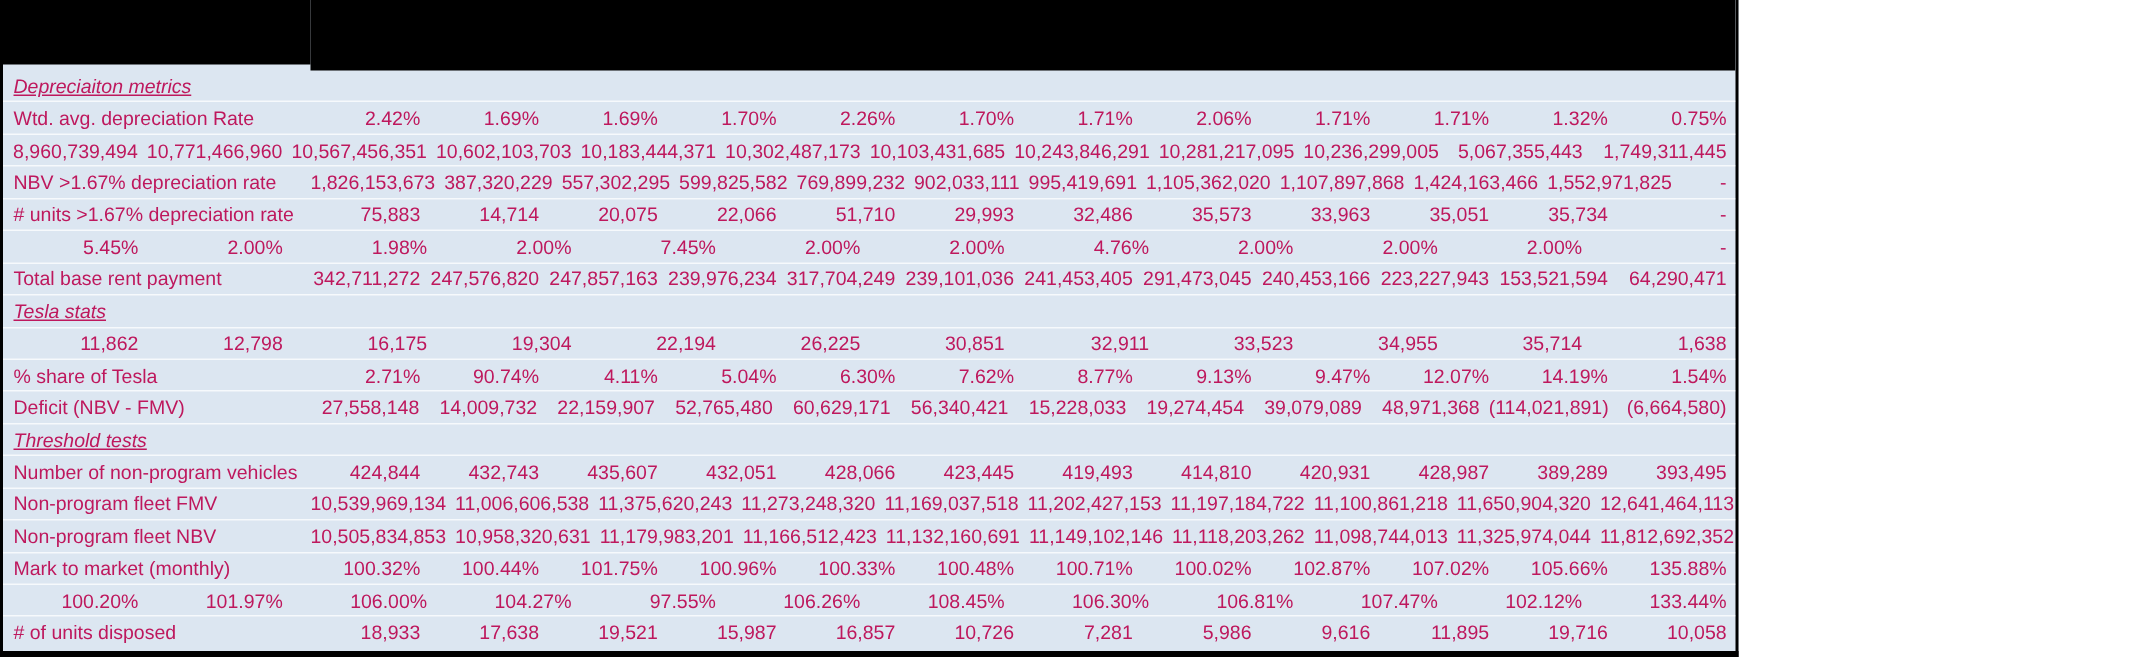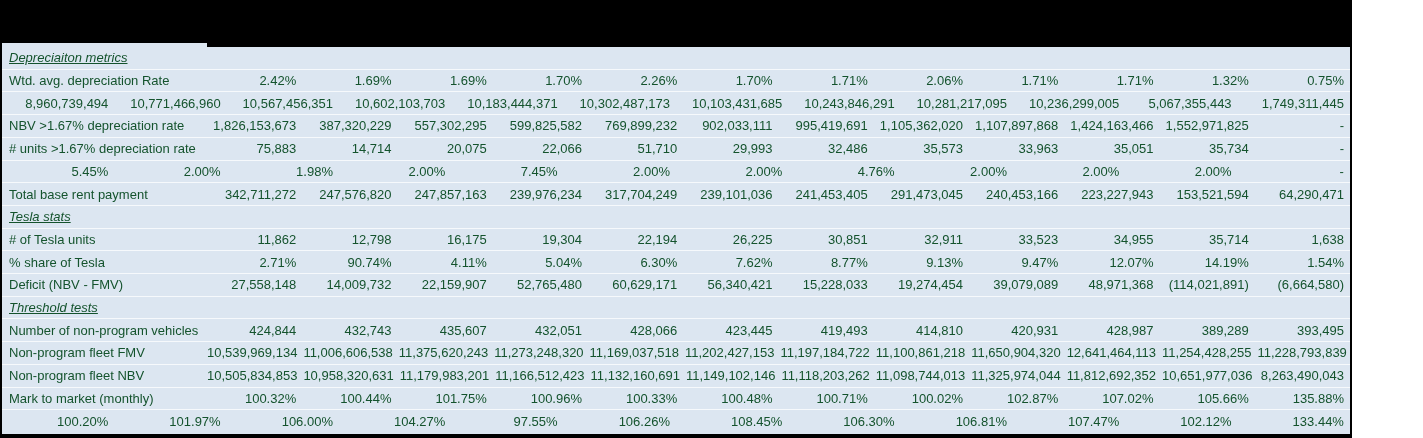--- a/index.html
+++ b/index.html
@@ -1,26 +1,26 @@
 <!DOCTYPE html>
 <html><head>
 <meta charset="utf-8">
 <style>
   html, body { margin: 0; padding: 0; background: #ffffff; }
   .sheet {
     position: relative;
-    width: 1352px;
+    width: 1159px;
     height: 438px;
     box-sizing: border-box;
     background: #dce6f1;
     border-left: 2px solid #000;
     border-right: 2px solid #000;
     border-bottom: 4px solid #000;
     font-family: "Liberation Sans", sans-serif;
-    color: #14532d;
+    color: #be185d;
     overflow: hidden;
   }
   .header-band {
     display: flex;
     height: 47px;
     align-items: flex-start;
   }
   .header-left {
     width: 205px;
     height: 43px;
@@ -187,21 +187,20 @@
         <div class="num"></div>
         <div class="num"></div>
         <div class="num"></div>
         <div class="num"></div>
         <div class="num"></div>
         <div class="num"></div>
         <div class="num"></div>
         <div class="num"></div>
       </div>
       <div class="row">
-        <div class="label"># of Tesla units</div>
         <div class="num">11,862</div>
         <div class="num">12,798</div>
         <div class="num">16,175</div>
         <div class="num">19,304</div>
         <div class="num">22,194</div>
         <div class="num">26,225</div>
         <div class="num">30,851</div>
         <div class="num">32,911</div>
         <div class="num">33,523</div>
         <div class="num">34,955</div>
@@ -320,14 +319,29 @@
         <div class="num">104.27%</div>
         <div class="num">97.55%</div>
         <div class="num">106.26%</div>
         <div class="num">108.45%</div>
         <div class="num">106.30%</div>
         <div class="num">106.81%</div>
         <div class="num">107.47%</div>
         <div class="num">102.12%</div>
         <div class="num">133.44%</div>
       </div>
+      <div class="row">
+        <div class="label"># of units disposed</div>
+        <div class="num">18,933</div>
+        <div class="num">17,638</div>
+        <div class="num">19,521</div>
+        <div class="num">15,987</div>
+        <div class="num">16,857</div>
+        <div class="num">10,726</div>
+        <div class="num">7,281</div>
+        <div class="num">5,986</div>
+        <div class="num">9,616</div>
+        <div class="num">11,895</div>
+        <div class="num">19,716</div>
+        <div class="num">10,058</div>
+      </div>
     </div>
 </div>
 
 </body></html>

